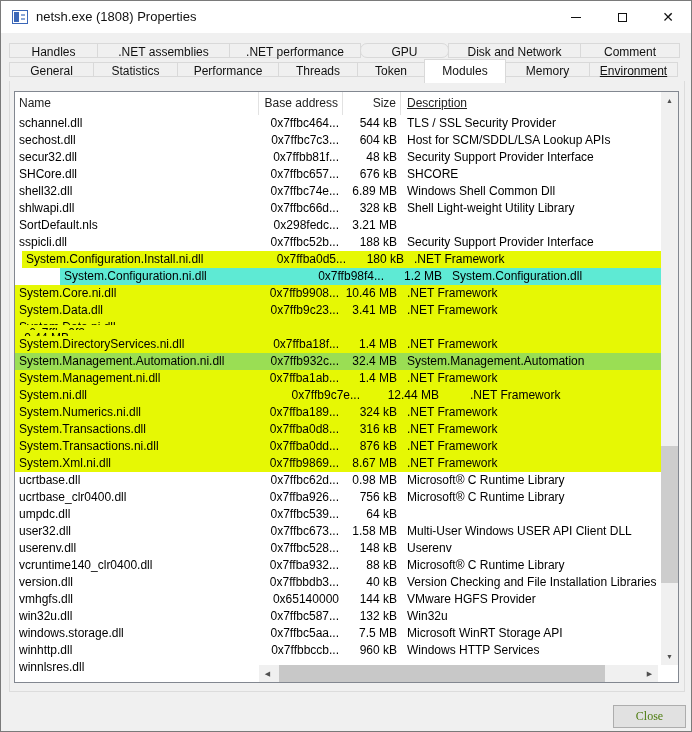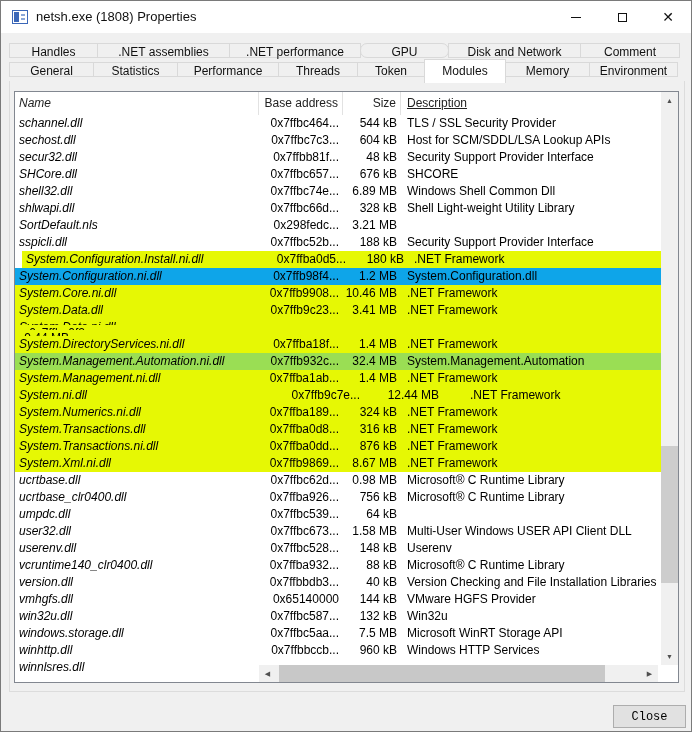--- a/index.html
+++ b/index.html
@@ -36,21 +36,21 @@
   .tab-frame{position:absolute;left:8px;top:80px;width:676px;height:611px;
              background:#f0f0f0;border:1px solid #dcdcdc;border-top:none;}
 
   
   .listview{position:absolute;left:13px;top:90px;width:665px;height:592px;
             background:#ffffff;border:1px solid #828790;overflow:hidden;}
   .list-header{position:absolute;left:0;top:0;right:17px;height:23px;background:#fff;
                display:flex;font-size:12px;color:#222;}
   .hcell{height:23px;line-height:23px;border-right:1px solid #e2e2e2;overflow:hidden;white-space:nowrap;}
   .hcell:last-child{border-right:none;text-decoration:underline;}
-  .c-name{width:244px;padding-left:4px;font-style:italic;}
+  .c-name{width:244px;padding-left:4px;}
   .c-base{width:84px;text-align:right;padding-right:4px;}
   .c-size{width:58px;text-align:right;padding-right:4px;}
   .c-desc{flex:1;padding-left:6px;}
   .list-body{position:absolute;left:0;top:23px;width:646px;}
   .mrow{display:flex;height:17px;font-size:12px;line-height:17px;white-space:nowrap;}
   .mrow span{overflow:hidden;}
 
   
   .vscroll{position:absolute;top:0;right:0;width:17px;height:calc(100% - 17px);
            background:#f0f0f0;}
@@ -62,21 +62,21 @@
   .hscroll{position:absolute;bottom:0;left:244px;width:399px;height:17px;background:#f0f0f0;}
   .hscroll .arrow{position:absolute;top:0;width:17px;height:17px;color:#505050;
                   font-size:7px;display:flex;align-items:center;justify-content:center;}
   .hscroll .arrow.left{left:0;}
   .hscroll .arrow.right{right:0;}
   .hscroll .thumb{position:absolute;top:0;left:20px;width:326px;height:17px;background:#c8c8c8;}
 
   
   .close-btn{position:absolute;left:612px;top:704px;width:73px;height:23px;
              background:#e1e1e1;border:1px solid #adadad;font-size:12px;
-             font-family:Liberation Mono, monospace;color:#000000;padding:0;}
+             font-family:Liberation Serif, serif;color:#4d7c0f;padding:0;}
 </style>
 </head>
 <body>
 
 <div class="window">
 
   <div class="titlebar">
     <span class="app-icon">
       <span class="bar"></span>
       <span class="ln" style="top:3px;"></span>
@@ -105,21 +105,21 @@
       <div class="tab" style="width: 100px;">Comment</div>
     </div>
   <div class="tabs-row tabs-row2" id="tabsRow2">
       <div class="tab" style="width: 85px;">General</div>
       <div class="tab" style="width: 85px;">Statistics</div>
       <div class="tab" style="width: 102px;">Performance</div>
       <div class="tab" style="width: 80px;">Threads</div>
       <div class="tab" style="width: 68px;">Token</div>
       <div class="tab active" style="width: 82px;">Modules</div>
       <div class="tab" style="width: 85px;">Memory</div>
-      <div class="tab" style="width: 89px;">Environment</div>
+      <div class="tab" style="width: 89px; text-decoration: underline;">Environment</div>
     </div>
 
   <div class="tab-frame"></div>
 
   <div class="listview">
     <div class="list-header">
       <div class="hcell c-name">Name</div>
       <div class="hcell c-base">Base address</div>
       <div class="hcell c-size">Size</div>
       <div class="hcell c-desc">Description</div>
@@ -172,21 +172,21 @@
           <span class="c-base">0x7ffbc52b...</span>
           <span class="c-size">188 kB</span>
           <span class="c-desc">Security Support Provider Interface</span>
         </div>
         <div class="mrow" style="background: rgb(230, 248, 4); margin-left: 7px;">
           <span class="c-name">System.Configuration.Install.ni.dll</span>
           <span class="c-base">0x7ffba0d5...</span>
           <span class="c-size">180 kB</span>
           <span class="c-desc">.NET Framework</span>
         </div>
-        <div class="mrow" style="background: #0ea5e9;">
+        <div class="mrow" style="background: #5eead4; margin-left: 45px;">
           <span class="c-name">System.Configuration.ni.dll</span>
           <span class="c-base">0x7ffb98f4...</span>
           <span class="c-size">1.2 MB</span>
           <span class="c-desc">System.Configuration.dll</span>
         </div>
         <div class="mrow" style="background: rgb(230, 248, 4); align-items: center;">
           <span class="c-name">System.Core.ni.dll</span>
           <span class="c-base">0x7ffb9908...</span>
           <span class="c-size">10.46 MB</span>
           <span class="c-desc">.NET Framework</span>

